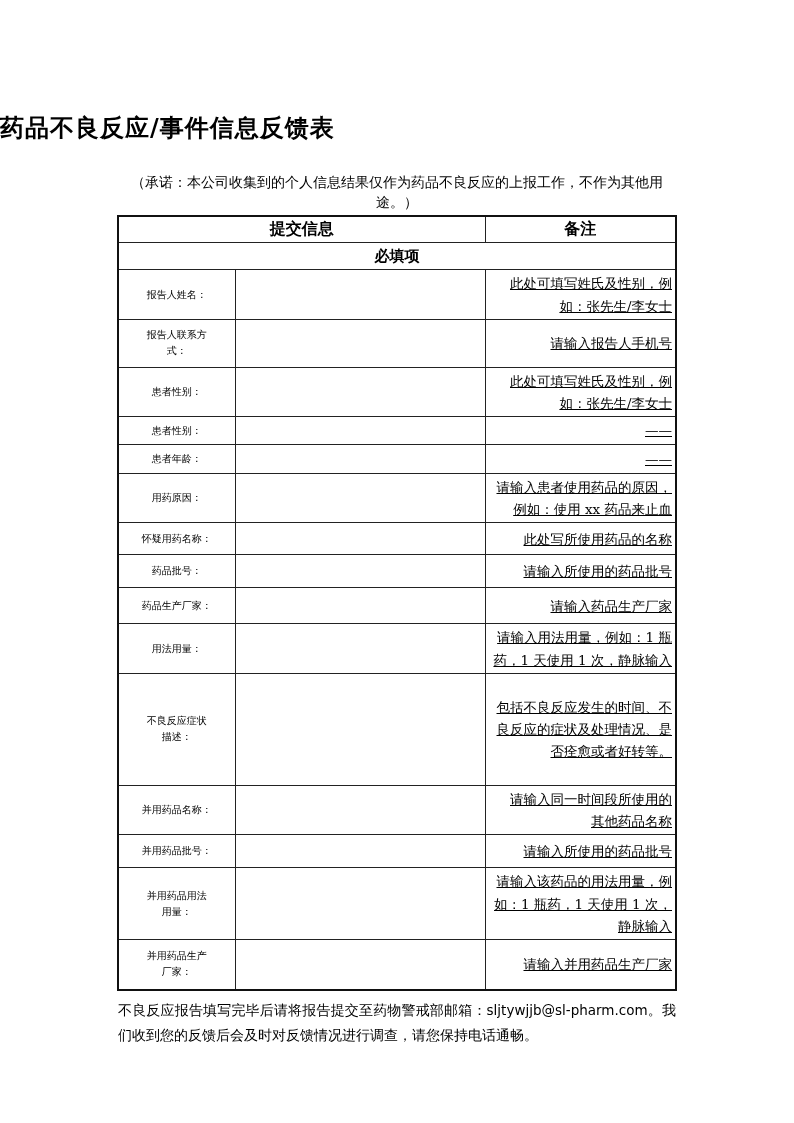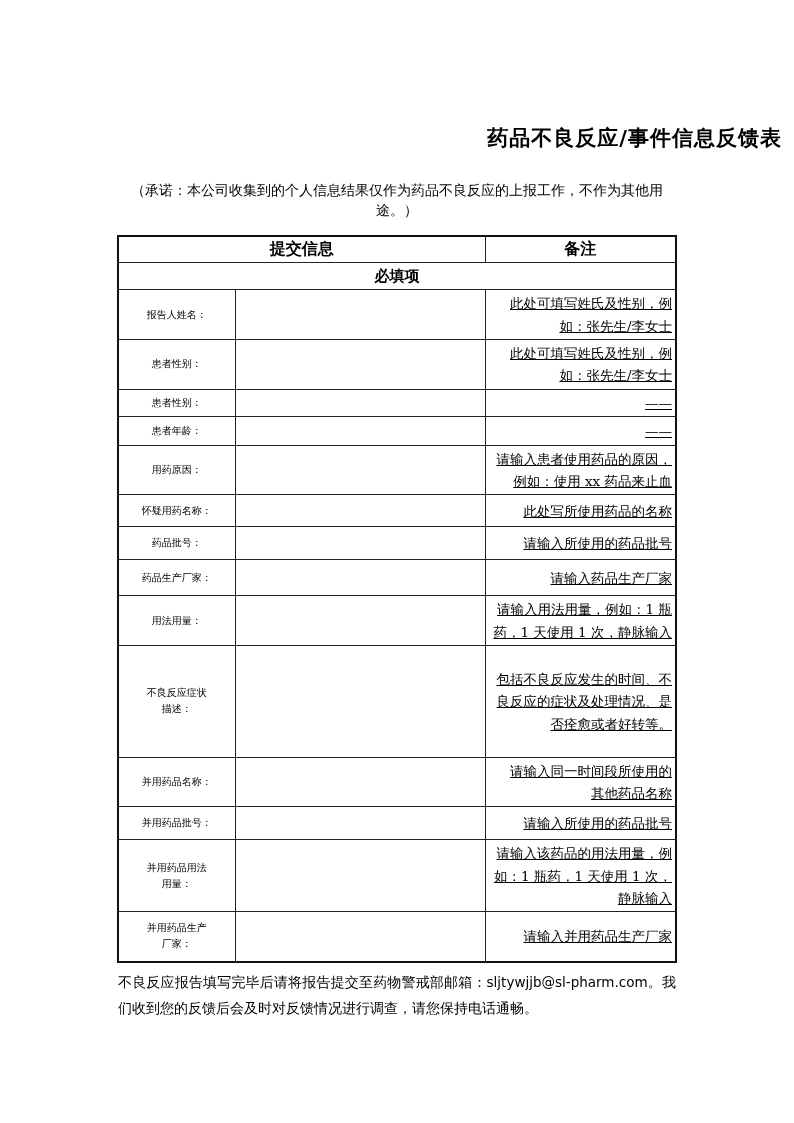--- a/index.html
+++ b/index.html
@@ -15,30 +15,30 @@
     position: relative;
     overflow: hidden;
   }
   .page {
     width: 794px;
     height: 1123px;
     box-sizing: border-box;
     padding-top: 112px;
   }
   .doc-title {
-    margin: 12px;
-    text-align: right;
-    font-size: 21px;
+    margin: 0;
+    text-align: left;
+    font-size: 24px;
     font-weight: bold;
     letter-spacing: 1px;
     line-height: 1.3;
   }
   .privacy-note {
     width: 558px;
-    margin: 30px auto 15px auto;
+    margin: 30px auto 3px auto;
     font-size: 14px;
     text-align: center;
     line-height: 1.4;
   }
   table.feedback-table {
     width: 558px;
     margin: 0 auto;
     border-collapse: collapse;
     table-layout: fixed;
     border: 2px solid #111111;
@@ -115,20 +115,26 @@
       <tr style="height:27px">
         <td class="section-cell" colspan="3">必填项</td>
       </tr>
 
       <tr style="height:46px">
         <td class="label-cell">报告人姓名：</td>
         <td class="input-cell"></td>
         <td class="remark-cell">此处可填写姓氏及性别，例
 如：张先生/李女士</td>
       </tr>
+      <tr style="height:48px">
+        <td class="label-cell">报告人联系方
+式：</td>
+        <td class="input-cell"></td>
+        <td class="remark-cell">请输入报告人手机号</td>
+      </tr>
       <tr style="height:46px">
         <td class="label-cell">患者性别：</td>
         <td class="input-cell"></td>
         <td class="remark-cell">此处可填写姓氏及性别，例
 如：张先生/李女士</td>
       </tr>
       <tr style="height:15px">
         <td class="label-cell">患者性别：</td>
         <td class="input-cell"></td>
         <td class="remark-cell">——</td>

